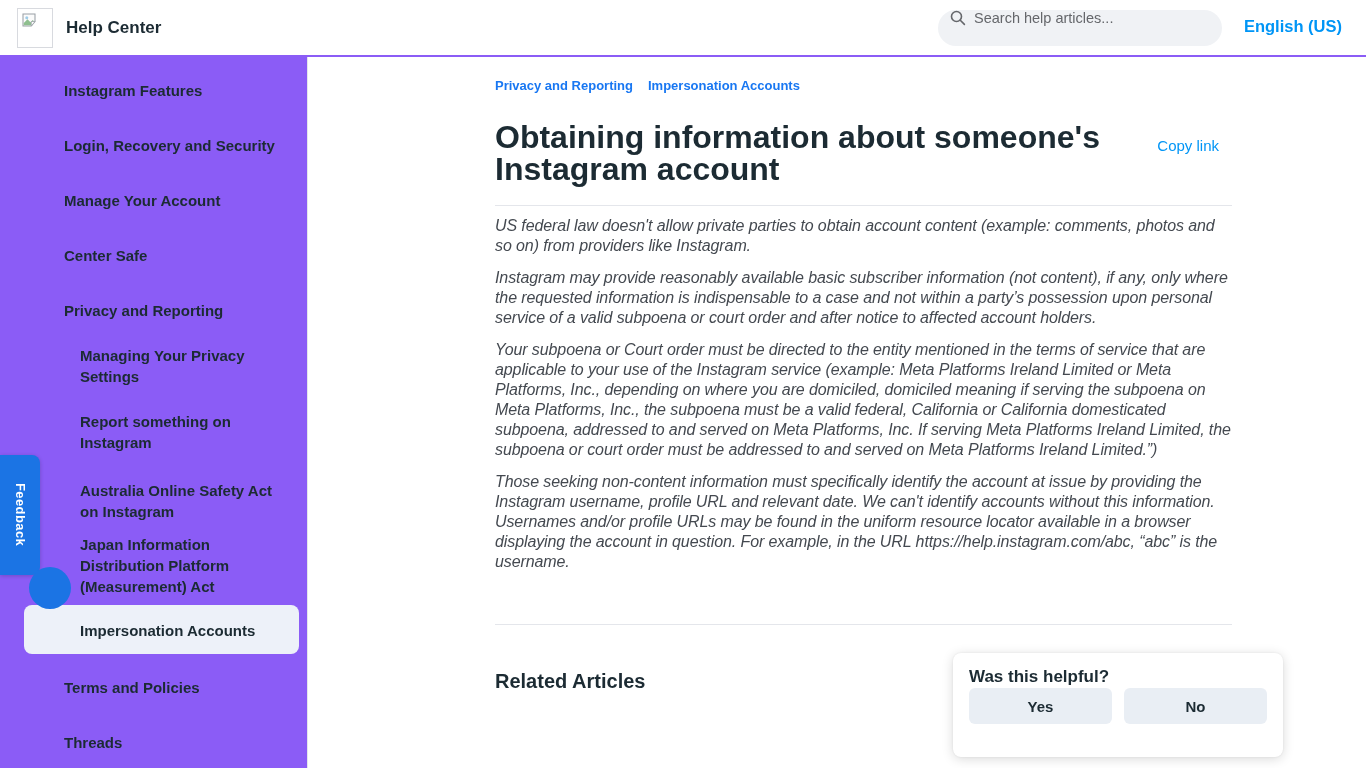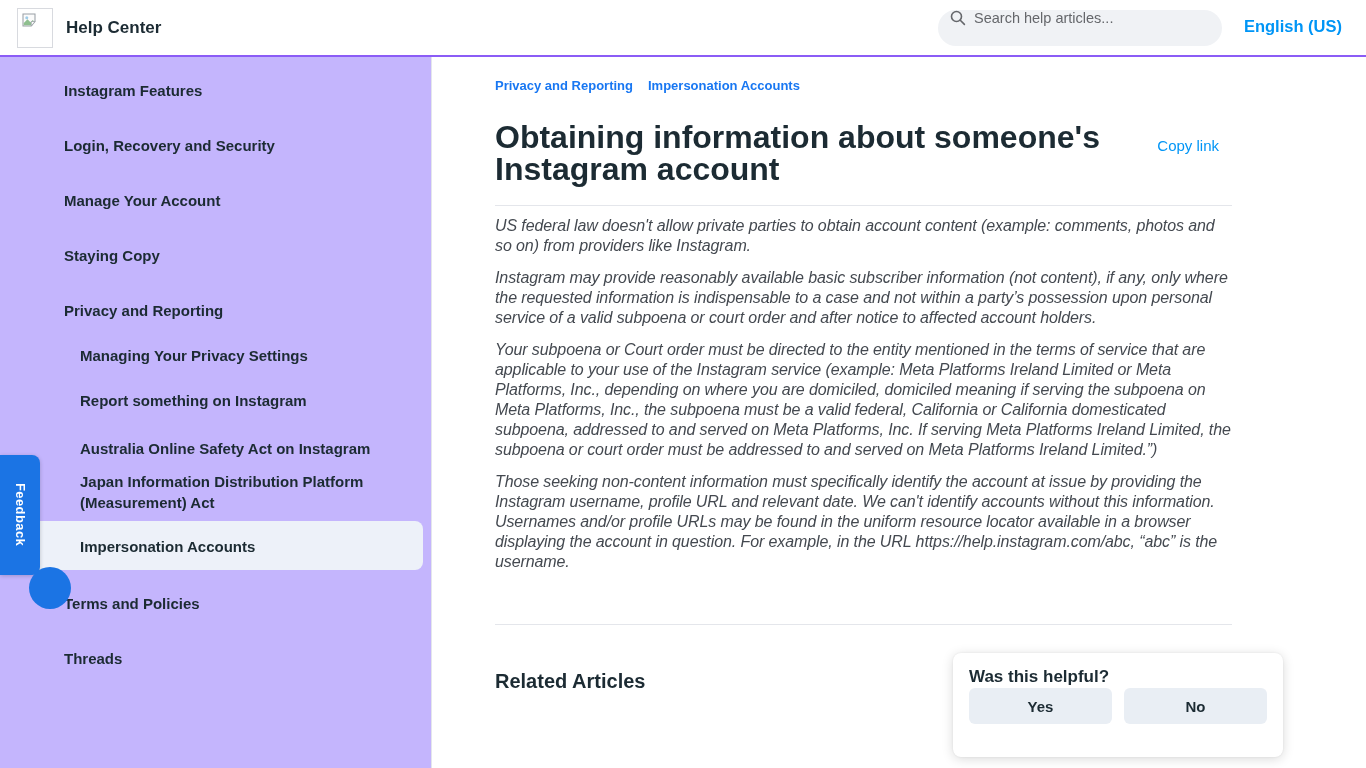--- a/index.html
+++ b/index.html
@@ -19,22 +19,22 @@
     border-radius:18px; background:#f0f2f5; display:flex; align-items:flex-start;
     padding:0 12px; }
   .search-pill svg { flex:0 0 auto; margin-right:8px; }
   .search-input { border:none; background:transparent; outline:none; width:100%;
     font-family:inherit; font-size:14.5px; color:#65676b; }
   .search-input::placeholder { color:#65676b; opacity:1; }
   .language-link { position:absolute; right:24px; top:17px; font-size:16.5px;
     font-weight:600; color:#0095f6; cursor:pointer; text-decoration:none; }
 
   
-  .sidebar { position:absolute; left:0; top:57px; width:432px; height:711px;
-    background:#c4b5fd; border-right:1px solid #e4e6eb; padding-top:23px; }
+  .sidebar { position:absolute; left:0; top:57px; width:308px; height:711px;
+    background:#8b5cf6; border-right:1px solid #e4e6eb; padding-top:23px; }
   .nav-item { font-size:15px; font-weight:600; line-height:21px; color:#1c2b33;
     cursor:pointer; }
   .nav-item.level-1 { padding-left:64px; padding-right:24px; }
   .nav-item.level-2 { padding-left:80px; padding-right:30px; }
   .nav-item:nth-child(1),.nav-item:nth-child(2),.nav-item:nth-child(3),
   .nav-item:nth-child(4) { margin-bottom:34px; }
   .nav-item:nth-child(5) { margin-bottom:24px; }
   .nav-item:nth-child(6) { margin-bottom:24px; }
   .nav-item:nth-child(7) { margin-bottom:27px; }
   .nav-item:nth-child(8) { margin-bottom:12px; }
@@ -103,21 +103,21 @@
       </svg>
       <input class="search-input" type="text" placeholder="Search help articles..." style="">
     </div>
     <a class="language-link">English (US)</a>
   </div>
 
   <nav class="sidebar">
     <div class="nav-item level-1">Instagram Features</div>
     <div class="nav-item level-1">Login, Recovery and Security</div>
     <div class="nav-item level-1">Manage Your Account</div>
-    <div class="nav-item level-1">Staying Copy</div>
+    <div class="nav-item level-1">Center Safe</div>
     <div class="nav-item level-1">Privacy and Reporting</div>
     <div class="nav-item level-2">Managing Your Privacy Settings</div>
     <div class="nav-item level-2">Report something on Instagram</div>
     <div class="nav-item level-2">Australia Online Safety Act on Instagram</div>
     <div class="nav-item level-2">Japan Information Distribution Platform (Measurement) Act</div>
     <div class="nav-item level-2 active">Impersonation Accounts</div>
     <div class="nav-item level-1">Terms and Policies</div>
     <div class="nav-item level-1">Threads</div>
   </nav>
 

